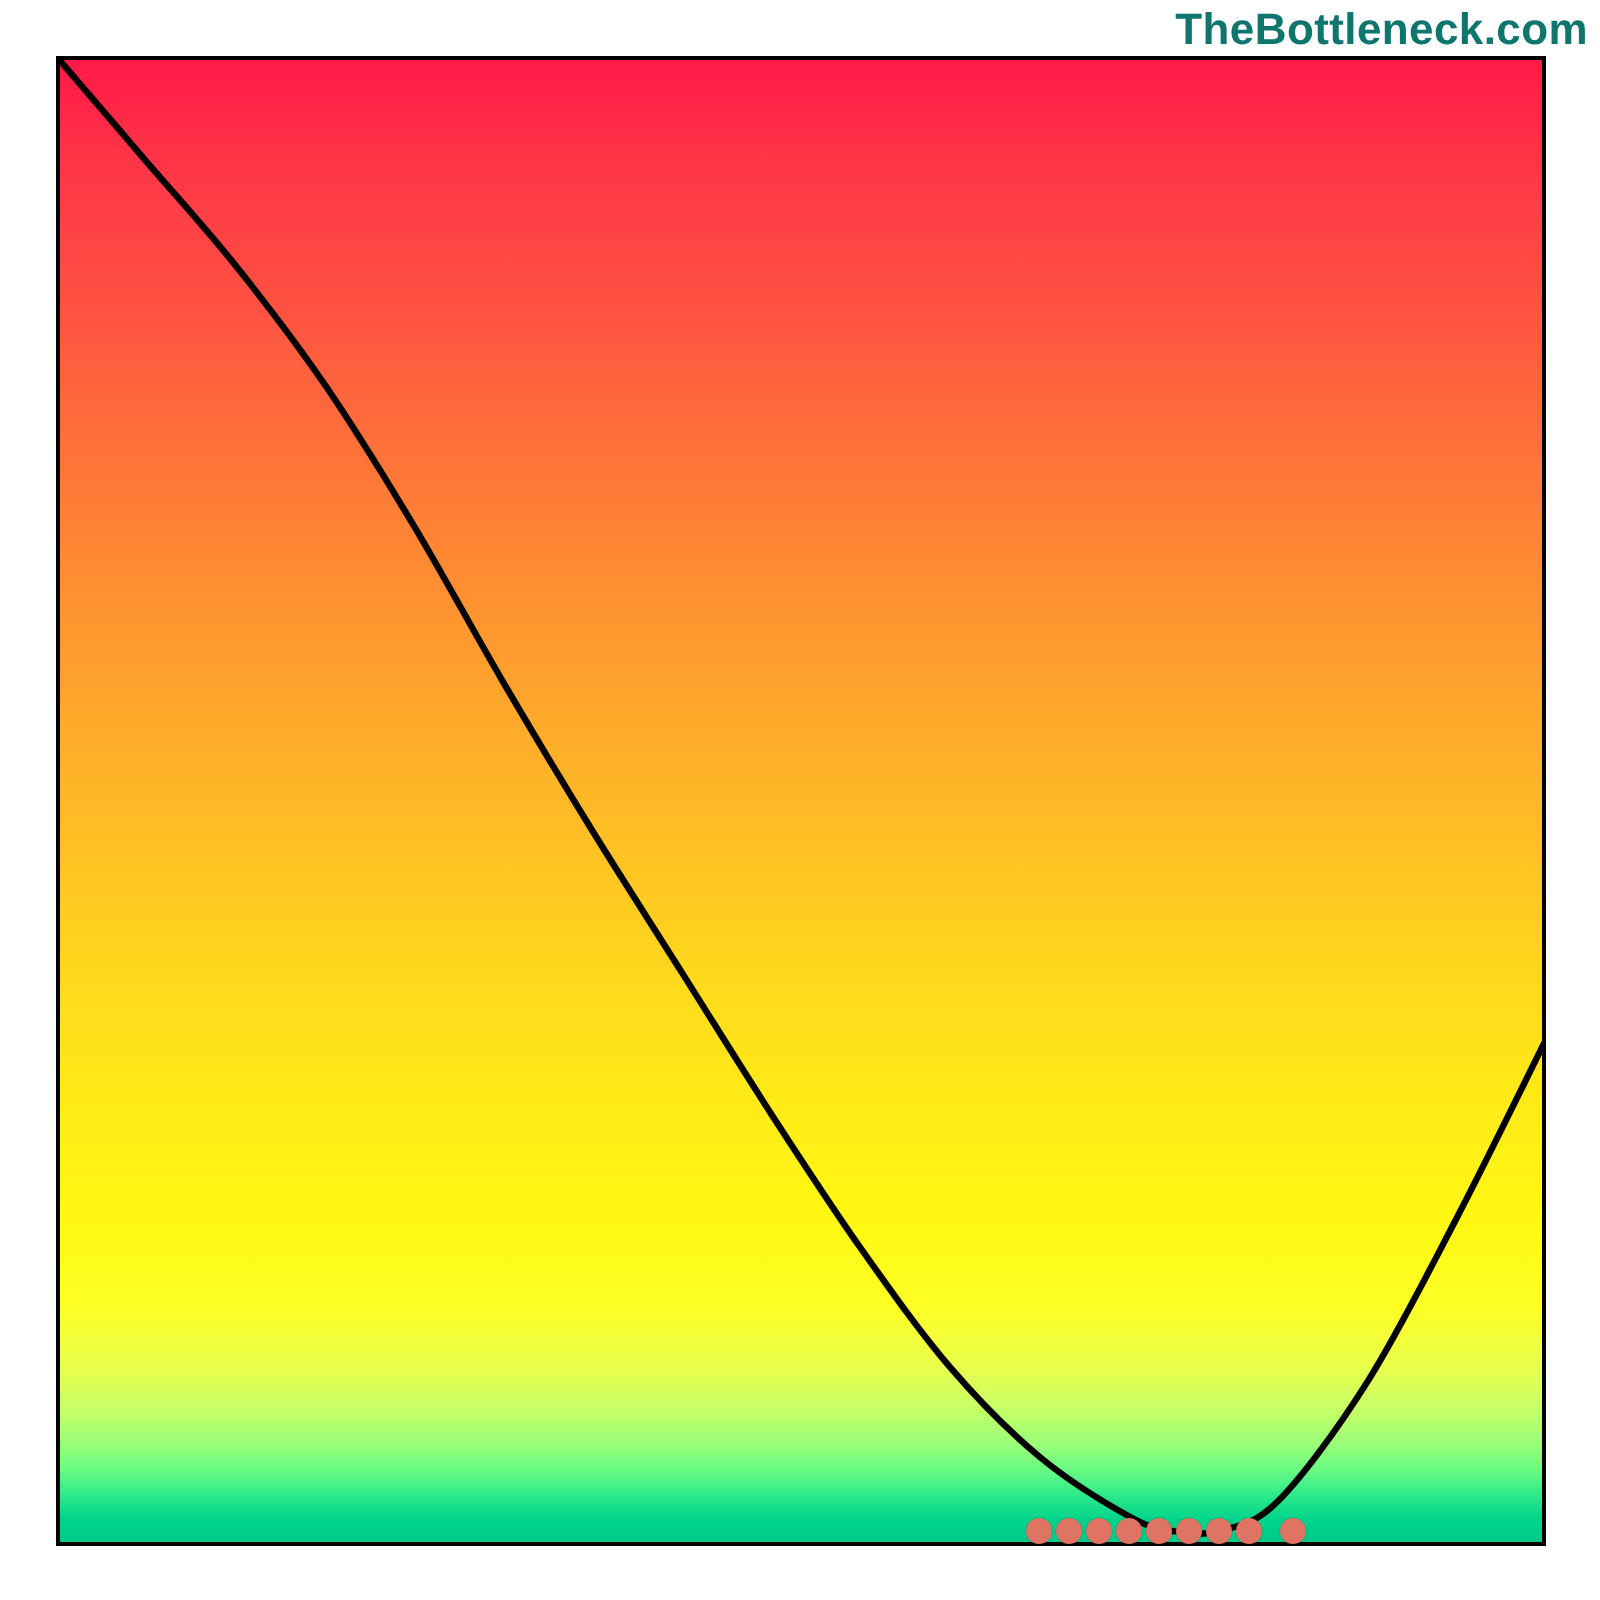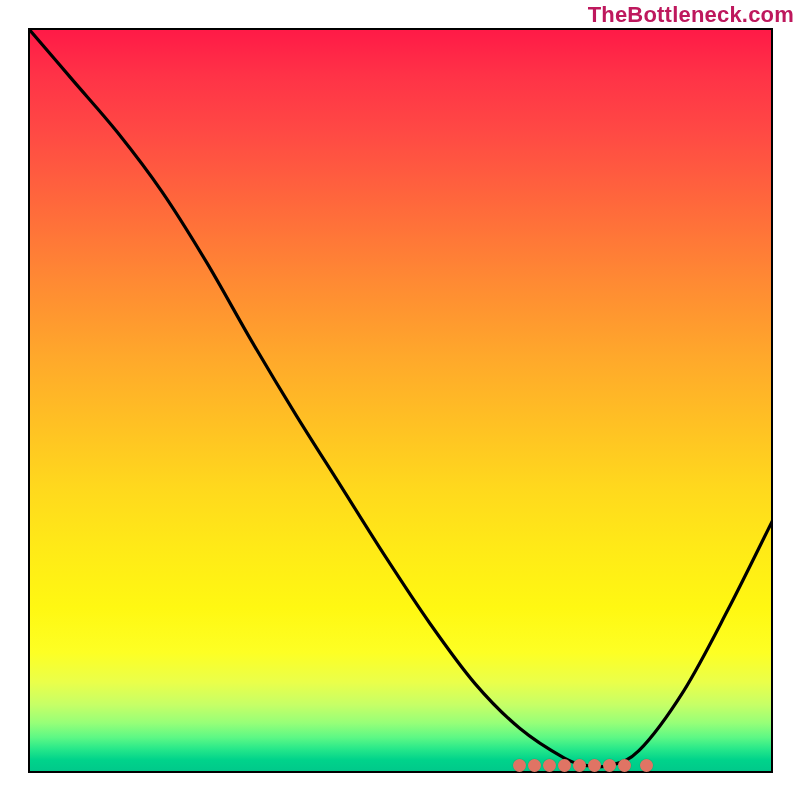--- a/index.html
+++ b/index.html
@@ -15,21 +15,21 @@
     position: relative;
     width: 800px;
     height: 800px;
   }
   .watermark {
     position: absolute;
     top: 2px;
     right: 6px;
     font-size: 22px;
     font-weight: bold;
-    color: #be185d;
+    color: #0f766e;
     letter-spacing: 0.2px;
     font-family: Arial, Helvetica, sans-serif;
     text-align: right;
   }
   .plot {
     position: absolute;
     left: 28px;
     top: 28px;
     width: 745px;
     height: 745px;

